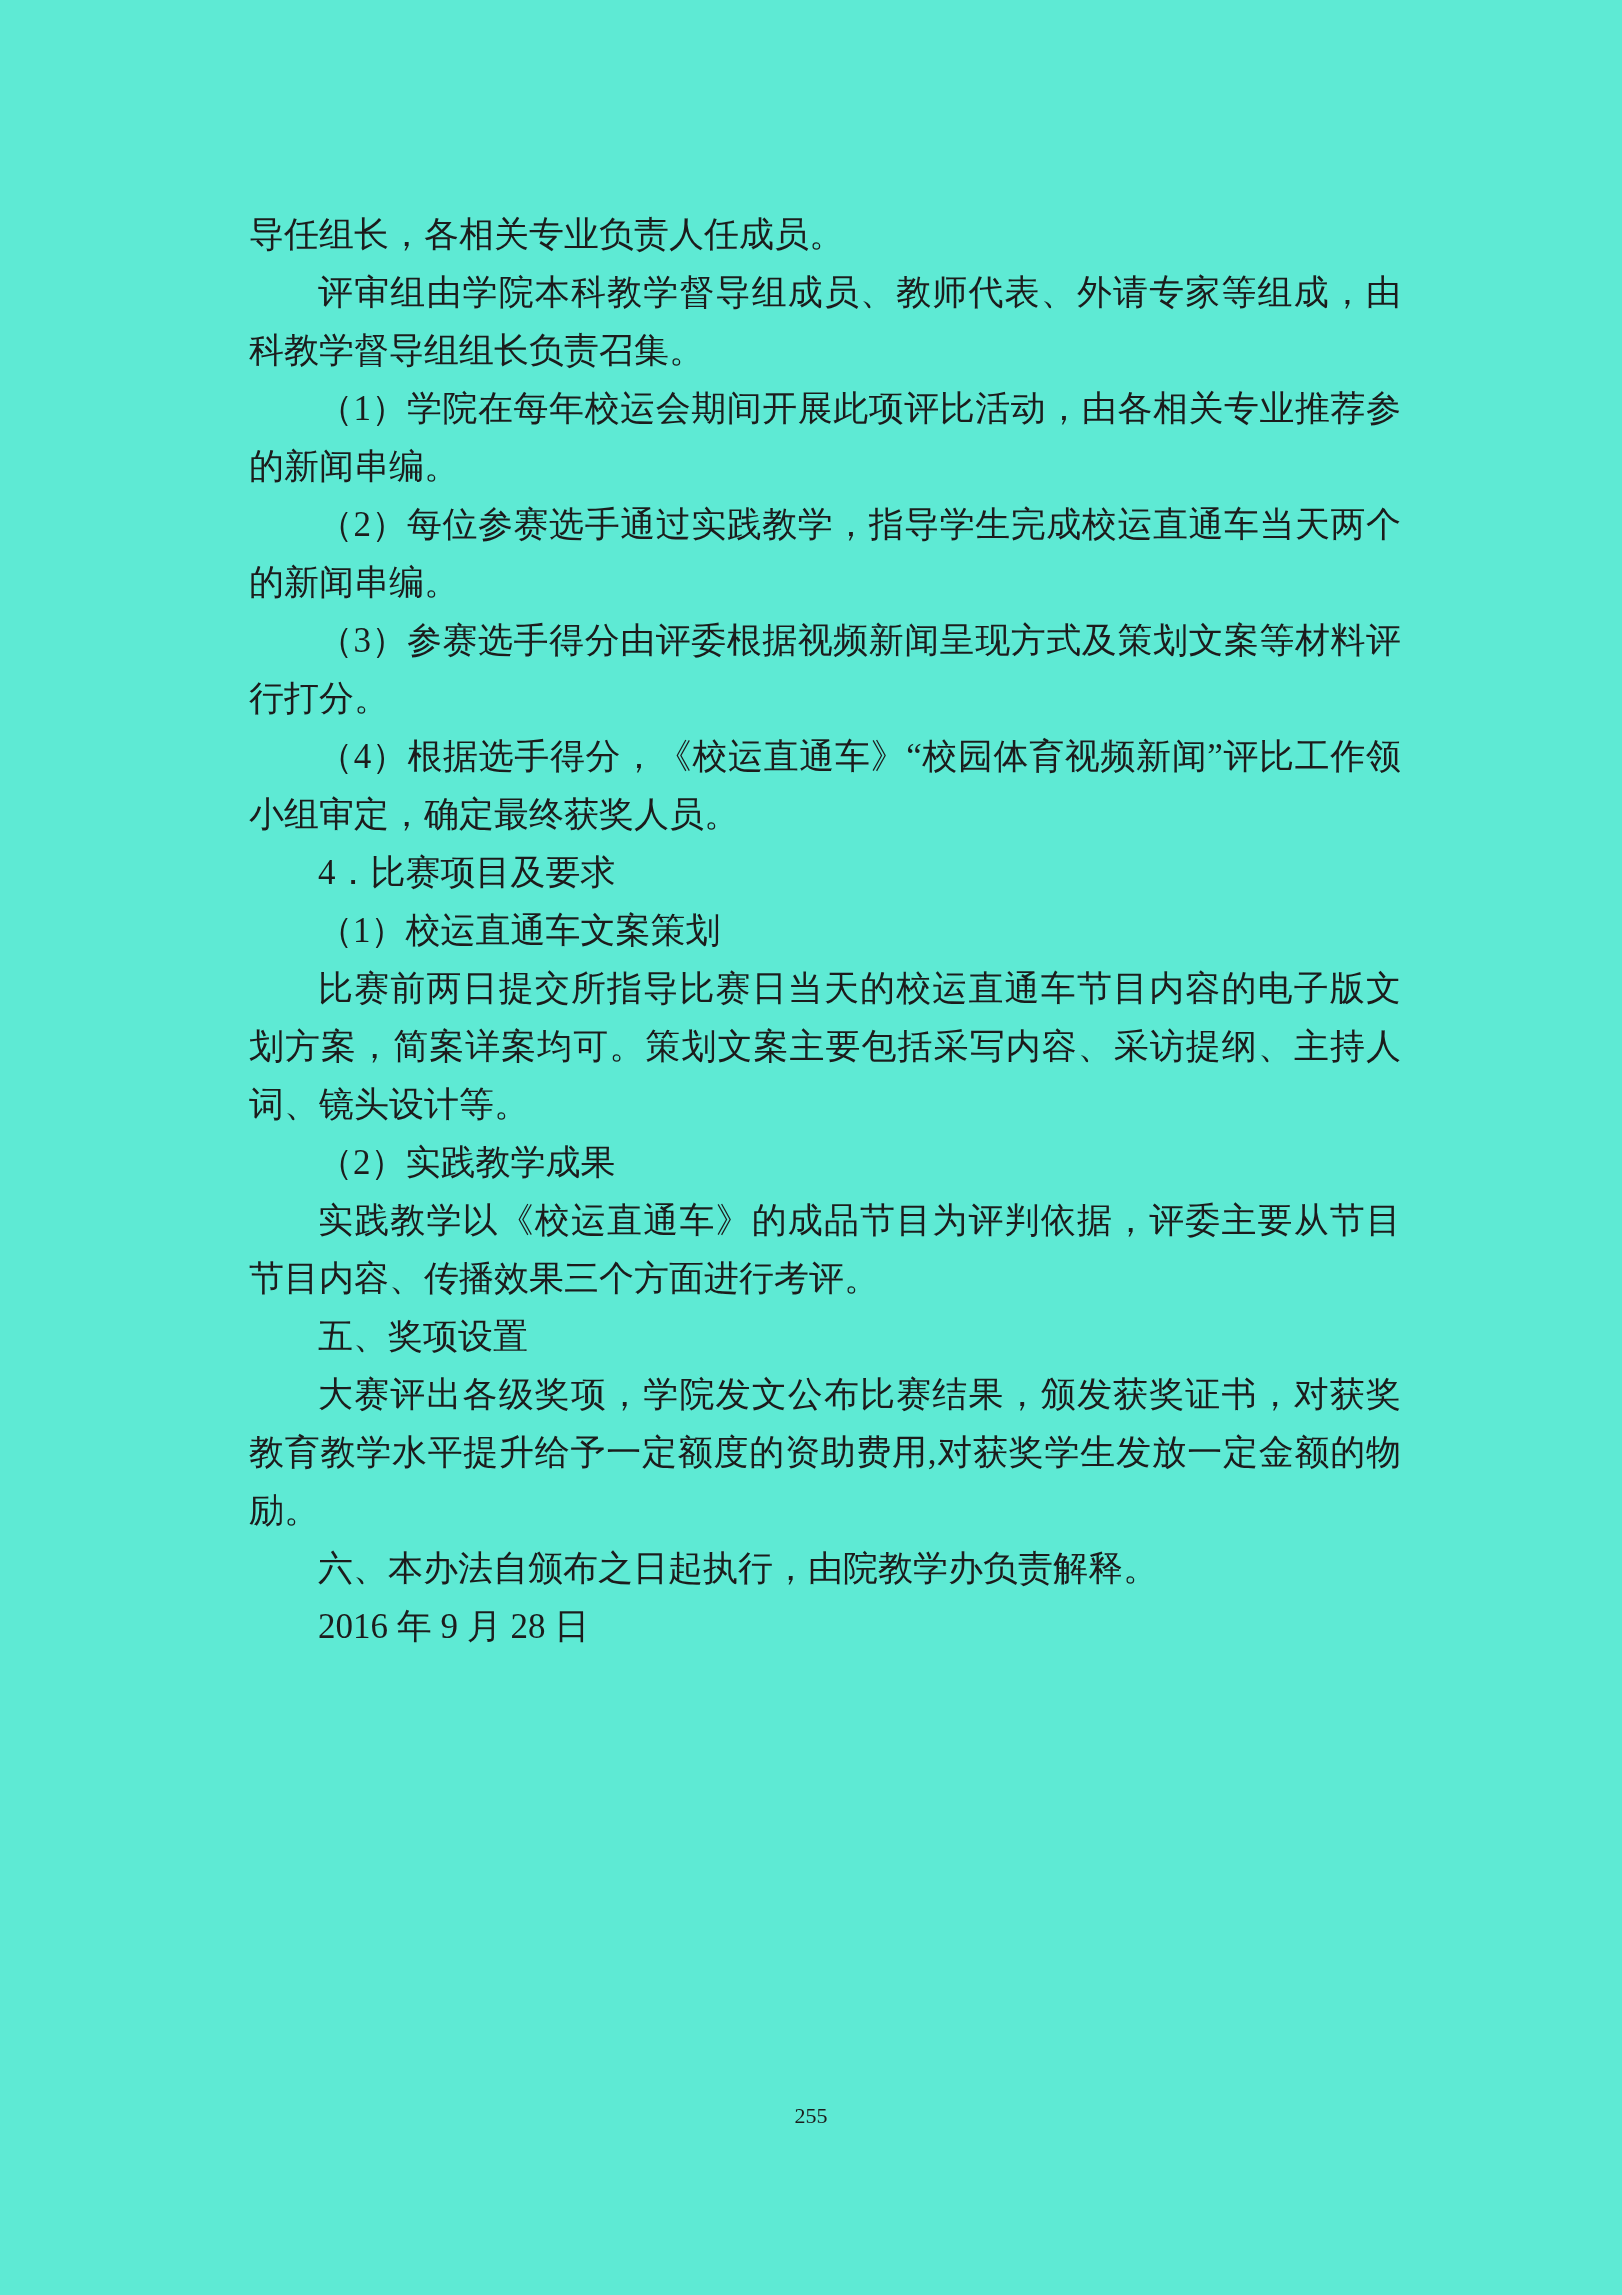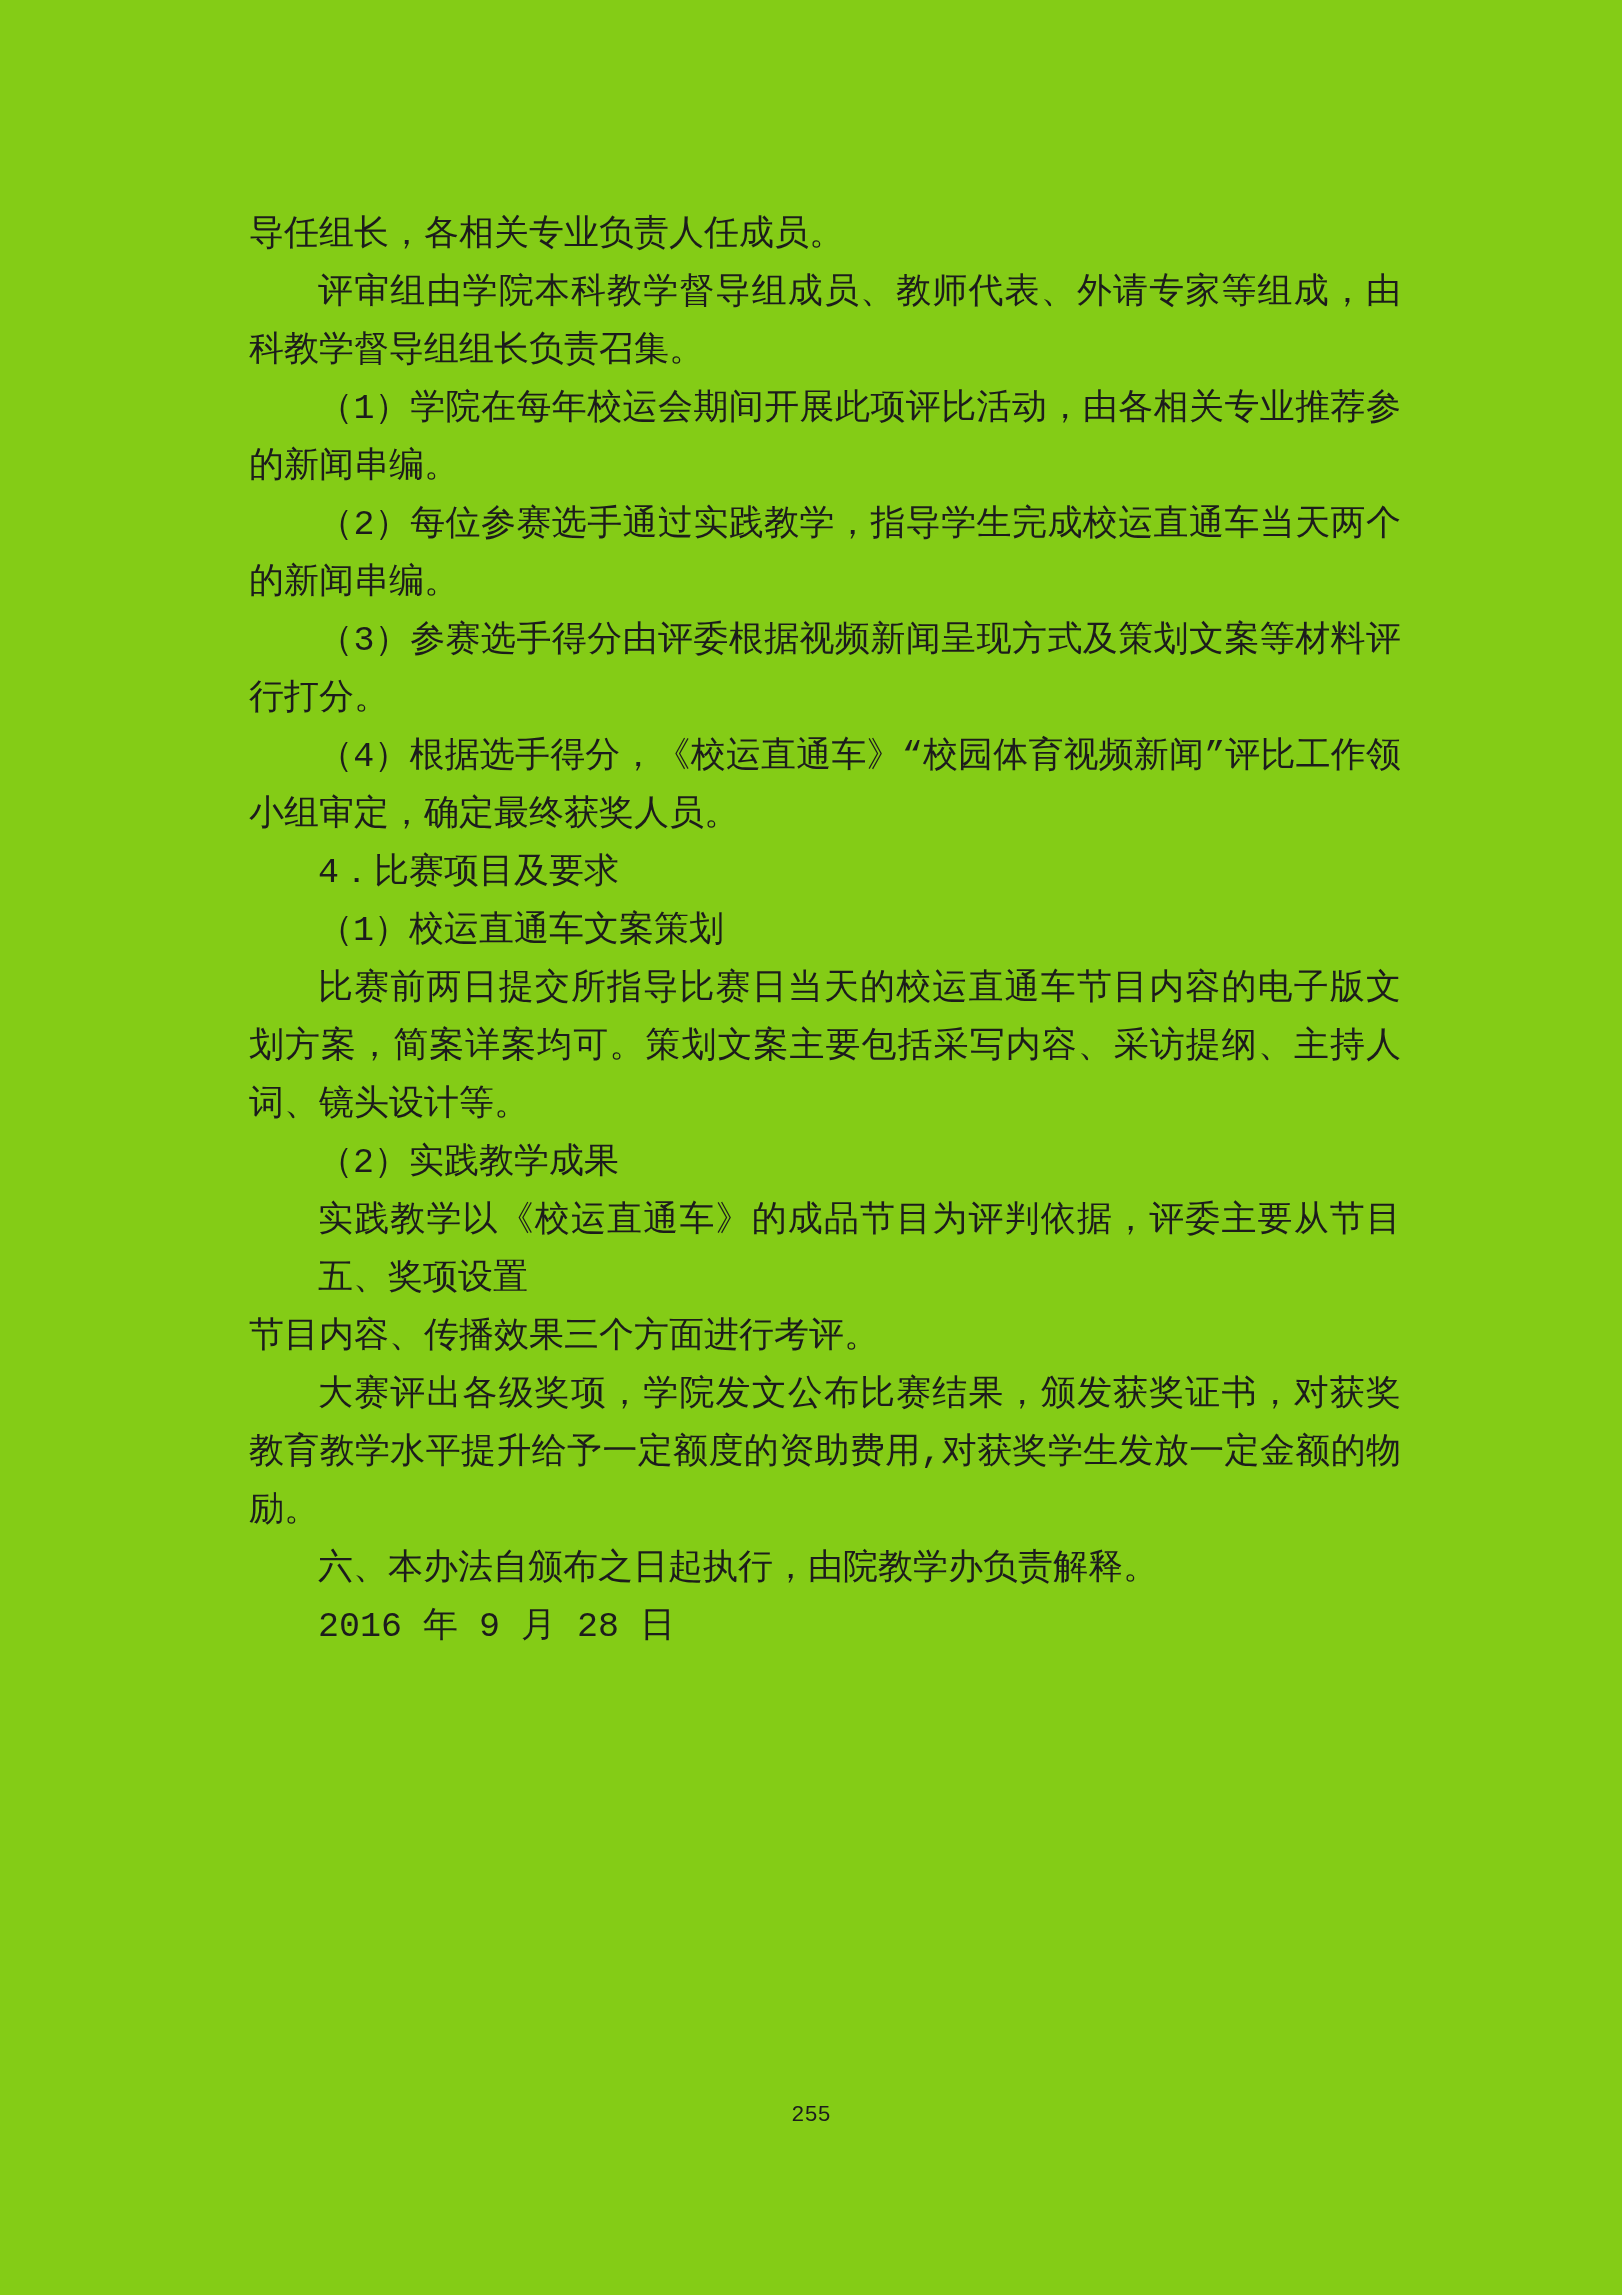--- a/index.html
+++ b/index.html
@@ -4,23 +4,23 @@
 <style>
   html, body {
     margin: 0;
     padding: 0;
     background: #ffffff;
   }
   .page {
     position: relative;
     width: 1622px;
     height: 2295px;
-    background: #84cc16;
+    background: #5eead4;
     overflow: hidden;
-    font-family: Liberation Mono, monospace;
+    font-family: Liberation Serif, serif;
     color: #1c1c1c;
   }
   .doc {
     position: absolute;
     left: 249px;
     top: 206px;
     width: 1152px;
   }
   .line {
     font-size: 35px;
@@ -66,22 +66,22 @@
     <div class="line">行打分。</div>
     <div class="line indent justify">（4）根据选手得分，《校运直通车》“校园体育视频新闻”评比工作领导</div>
     <div class="line">小组审定，确定最终获奖人员。</div>
     <div class="line indent">4．比赛项目及要求</div>
     <div class="line indent">（1）校运直通车文案策划</div>
     <div class="line indent justify">比赛前两日提交所指导比赛日当天的校运直通车节目内容的电子版文案策</div>
     <div class="line justify">划方案，简案详案均可。策划文案主要包括采写内容、采访提纲、主持人口播串</div>
     <div class="line">词、镜头设计等。</div>
     <div class="line indent">（2）实践教学成果</div>
     <div class="line indent justify">实践教学以《校运直通车》的成品节目为评判依据，评委主要从节目形式、</div>
+    <div class="line">节目内容、传播效果三个方面进行考评。</div>
     <div class="line indent">五、奖项设置</div>
-    <div class="line">节目内容、传播效果三个方面进行考评。</div>
     <div class="line indent justify">大赛评出各级奖项，学院发文公布比赛结果，颁发获奖证书，对获奖教师的</div>
     <div class="line justify">教育教学水平提升给予一定额度的资助费用,对获奖学生发放一定金额的物质奖</div>
     <div class="line">励。</div>
     <div class="line indent">六、本办法自颁布之日起执行，由院教学办负责解释。</div>
     <div class="line indent">2016 年 9 月 28 日</div>
   </div>
   <div class="page-num">255</div>
 </div>
 
 

